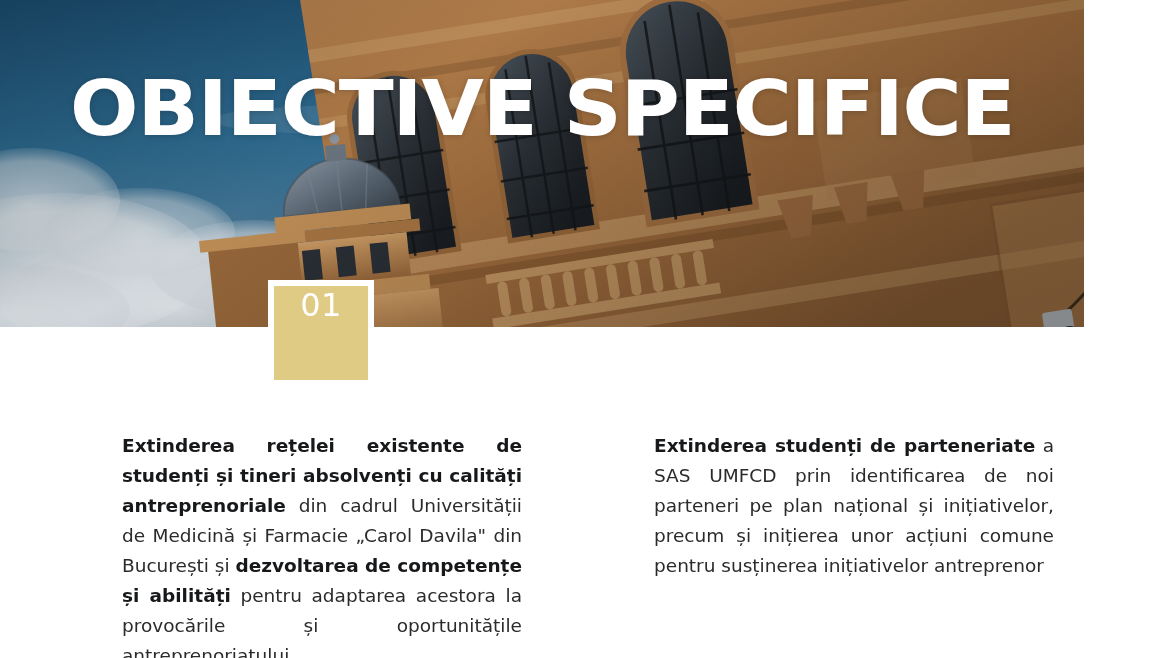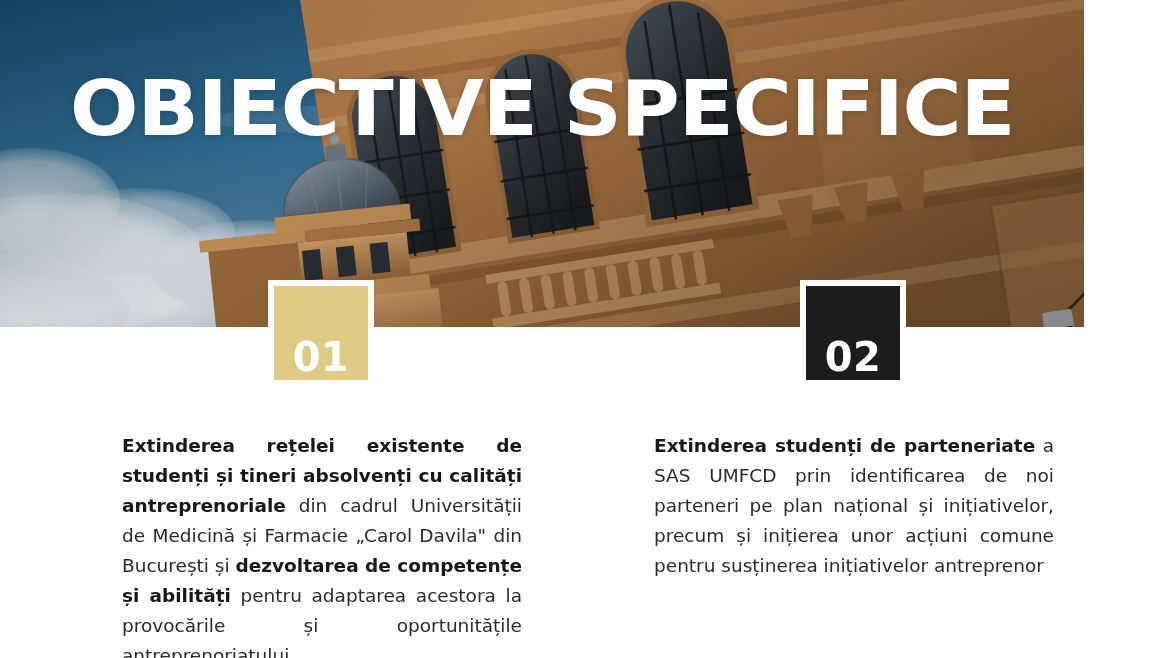--- a/index.html
+++ b/index.html
@@ -59,25 +59,25 @@
   }
 
   
   .badge {
     position: absolute;
     width: 94px;
     height: 94px;
     border: 6px solid #ffffff;
     box-sizing: content-box;
     display: flex;
-    align-items: flex-end;
+    align-items: flex-start;
     justify-content: center;
     font-family: "DejaVu Sans", sans-serif;
-    font-weight: 700;
-    font-size: 40px;
+    font-weight: 400;
+    font-size: 32px;
     letter-spacing: 0.5px;
     color: #ffffff;
   }
   .badge-01 {
     left: 268px;
     top: 280px;
     background: #e0cb85;
   }
   .badge-02 {
     left: 800px;
@@ -295,23 +295,20 @@
       </svg>
     </div>
 
     <h1 class="hero-title">OBIECTIVE SPECIFICE</h1>
   </div>
 
   <div class="badge badge-01">
     <span>01</span>
   </div>
 
-  <div class="badge badge-02">
-    <span>02</span>
-  </div>
 
   <div class="columns">
 
     <div class="col col-1">
       <p><b>Extinderea rețelei existente de studenți și tineri absolvenți cu calități antreprenoriale</b><span> din cadrul Universității de Medicină și Farmacie „Carol Davila" din București și </span><b>dezvoltarea de competențe și abilități</b><span> pentru adaptarea acestora la provocările și oportunitățile antreprenoriatului</span></p>
     </div>
 
     <div class="col col-2">
       <p><b>Extinderea studenți de parteneriate</b><span> a SAS UMFCD prin identificarea de noi parteneri pe plan național și inițiativelor, precum și inițierea unor acțiuni comune pentru susținerea inițiativelor antreprenor</span></p>
     </div>

